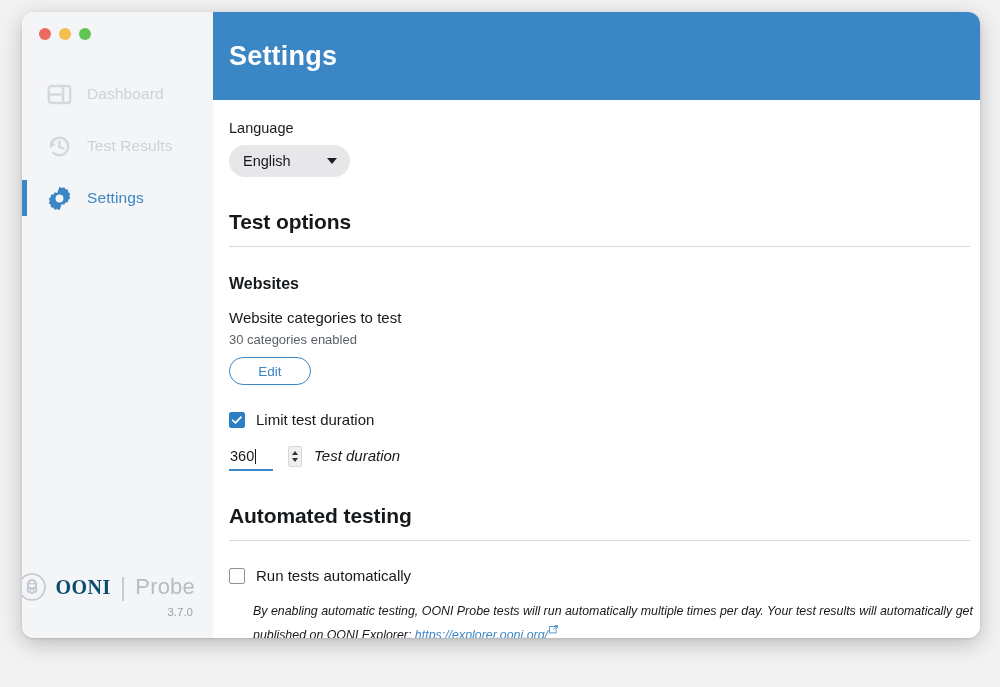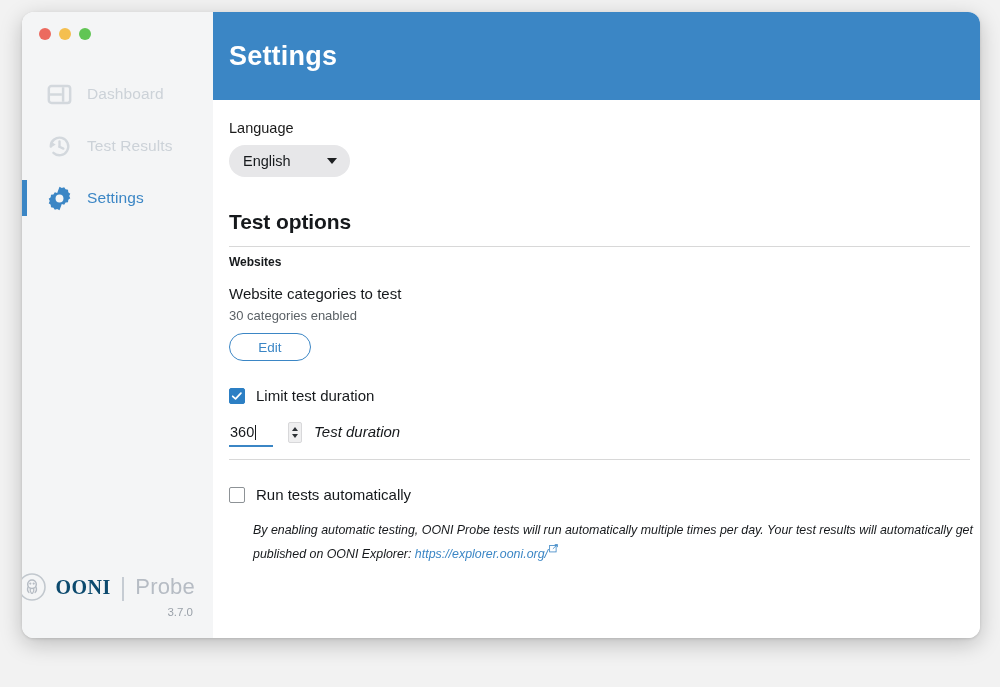--- a/index.html
+++ b/index.html
@@ -174,24 +174,24 @@
     letter-spacing: -.1px;
   }
   .divider {
     height: 1px;
     background: #d8d8d8;
     margin-top: 12px;
     width: 741px;
   }
 
   .sub-head {
-    font-size: 12px;
+    font-size: 16px;
     font-weight: bold;
     color: #16191c;
-    margin-top: 8px;
+    margin-top: 28px;
   }
   .row-title {
     font-size: 15px;
     color: #16191c;
     margin-top: 16px;
   }
   .row-sub {
     font-size: 13px;
     color: #5b6166;
     margin-top: 6px;
@@ -417,20 +417,21 @@
           <span class="num-value">360</span>
           <span class="caret-bar"></span>
         </div>
         <div class="spinner">
           <span class="sp-up"></span>
           <span class="sp-dn"></span>
         </div>
         <span class="duration-label">Test duration</span>
       </div>
 
+      <div class="section-title">Automated testing</div>
       <div class="divider"></div>
 
       <div class="check-row">
         <span class="cb unchecked"></span>
         <span class="check-label">Run tests automatically</span>
       </div>
 
       <p class="note">
         <span>By enabling automatic testing, OONI Probe tests will run automatically multiple times per day. Your test results will automatically get published on OONI Explorer: </span><a class="link" href="#">https://explorer.ooni.org/</a><span class="ext-icon">
           <svg viewBox="0 0 10 10" width="9" height="9">

